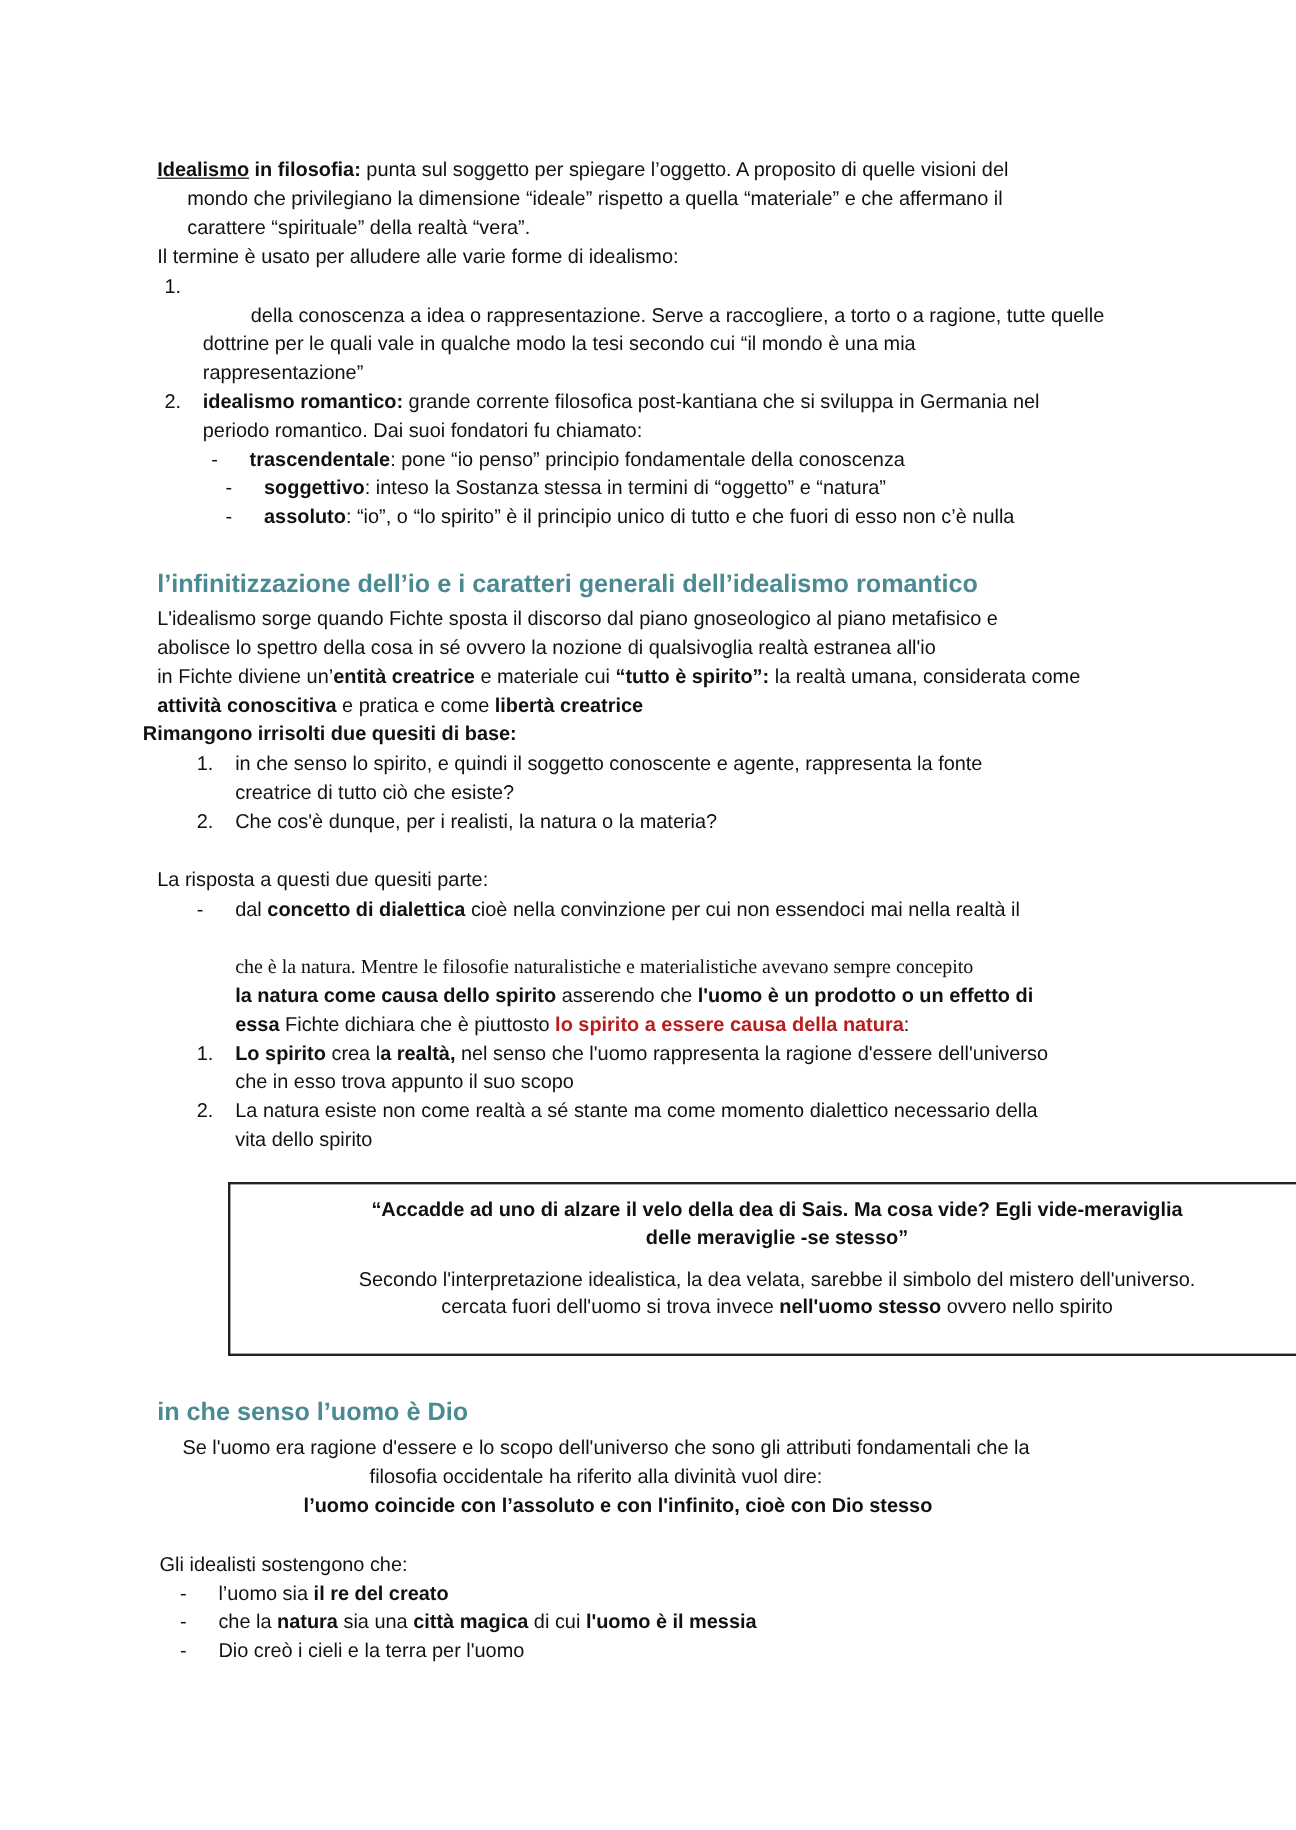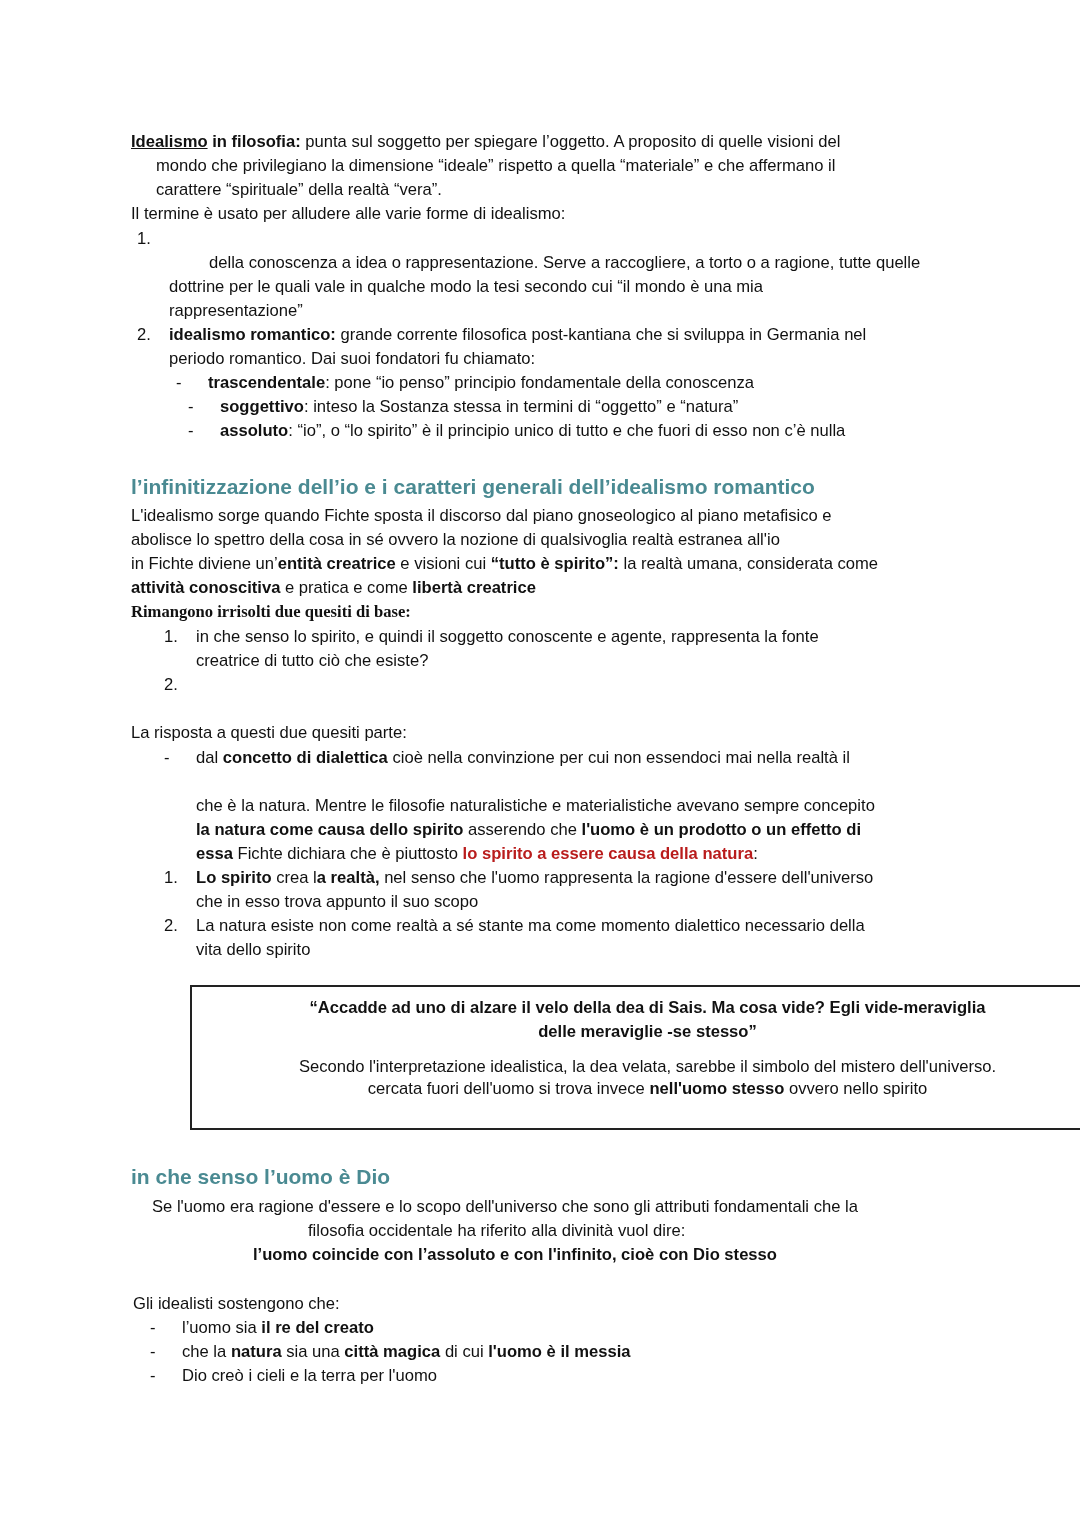--- a/index.html
+++ b/index.html
@@ -42,34 +42,35 @@
   <div class="abs" style="left:176px; top:371px;">-</div>
   <div class="abs" style="left:208px; top:371px;"><b>trascendentale</b><span>: pone “io penso” principio fondamentale della conoscenza</span></div>
   <div class="abs" style="left:188px; top:395px;">-</div>
   <div class="abs" style="left:220px; top:395px;"><b>soggettivo</b><span>: inteso la Sostanza stessa in termini di “oggetto” e “natura”</span></div>
   <div class="abs" style="left:188px; top:419px;">-</div>
   <div class="abs" style="left:220px; top:419px;"><b>assoluto</b><span>: “io”, o “lo spirito” è il principio unico di tutto e che fuori di esso non c’è nulla</span></div>
 
   <div class="abs h2" style="left:131px; top:472px;">l’infinitizzazione dell’io e i caratteri generali dell’idealismo romantico</div>
   <div class="abs" style="left:131px; top:504px;">L'idealismo sorge quando Fichte sposta il discorso dal piano gnoseologico al piano metafisico e</div>
   <div class="abs" style="left:131px; top:528px;">abolisce lo spettro della cosa in sé ovvero la nozione di qualsivoglia realtà estranea all'io</div>
-  <div class="abs" style="left:131px; top:552px;"><span>in Fichte diviene un’</span><b>entità creatrice</b><span> e visioni cui </span><b>“tutto è spirito”:</b><span> la realtà umana, considerata come</span></div>
+  <div class="abs" style="left:131px; top:552px;"><span>in Fichte diviene un’</span><b>entità creatrice</b><span> e materiale cui </span><b>“tutto è spirito”:</b><span> la realtà umana, considerata come</span></div>
   <div class="abs" style="left:131px; top:576px;"><b>attività conoscitiva</b><span> e pratica e come </span><b>libertà creatrice</b></div>
-  <div class="abs" style="left:131px; top:600px;font-family:Liberation Serif, serif;"><b>Rimangono irrisolti due quesiti di base:</b></div>
+  <div class="abs" style="left:119px; top:600px;"><b>Rimangono irrisolti due quesiti di base:</b></div>
 
   <div class="abs" style="left:164px; top:625px;">1.</div>
   <div class="abs" style="left:196px; top:625px;">in che senso lo spirito, e quindi il soggetto conoscente e agente, rappresenta la fonte</div>
   <div class="abs" style="left:196px; top:649px;">creatrice di tutto ciò che esiste?</div>
   <div class="abs" style="left:164px; top:673px;">2.</div>
+  <div class="abs" style="left:196px; top:673px;">Che cos'è dunque, per i realisti, la natura o la materia?</div>
 
   <div class="abs" style="left:131px; top:721px;">La risposta a questi due quesiti parte:</div>
 
   <div class="abs" style="left:164px; top:746px;">-</div>
   <div class="abs" style="left:196px; top:746px;"><span>dal </span><b>concetto di dialettica</b><span> cioè nella convinzione per cui non essendoci mai nella realtà il</span></div>
-  <div class="abs" style="left:196px; top:794px;">che è la natura. Mentre le filosofie naturalistiche e materialistiche avevano sempre concepito</div>
+  <div class="abs" style="left:196px; top:794px;font-family:Liberation Serif, serif;">che è la natura. Mentre le filosofie naturalistiche e materialistiche avevano sempre concepito</div>
   <div class="abs" style="left:196px; top:818px;"><b>la natura come causa dello spirito</b><span> asserendo che </span><b>l'uomo è un prodotto o un effetto di</b></div>
   <div class="abs" style="left:196px; top:842px;"><b>essa</b><span> Fichte dichiara che è piuttosto </span><b class="teal">lo spirito a essere causa della natura</b><span>:</span></div>
 
   <div class="abs" style="left:164px; top:866px;">1.</div>
   <div class="abs" style="left:196px; top:866px;"><b>Lo spirito</b><span> crea l</span><b>a realtà,</b><span> nel senso che l'uomo rappresenta la ragione d'essere dell'universo</span></div>
   <div class="abs" style="left:196px; top:890px;">che in esso trova appunto il suo scopo</div>
   <div class="abs" style="left:164px; top:914px;">2.</div>
   <div class="abs" style="left:196px; top:914px;">La natura esiste non come realtà a sé stante ma come momento dialettico necessario della</div>
   <div class="abs" style="left:196px; top:938px;">vita dello spirito</div>
 

